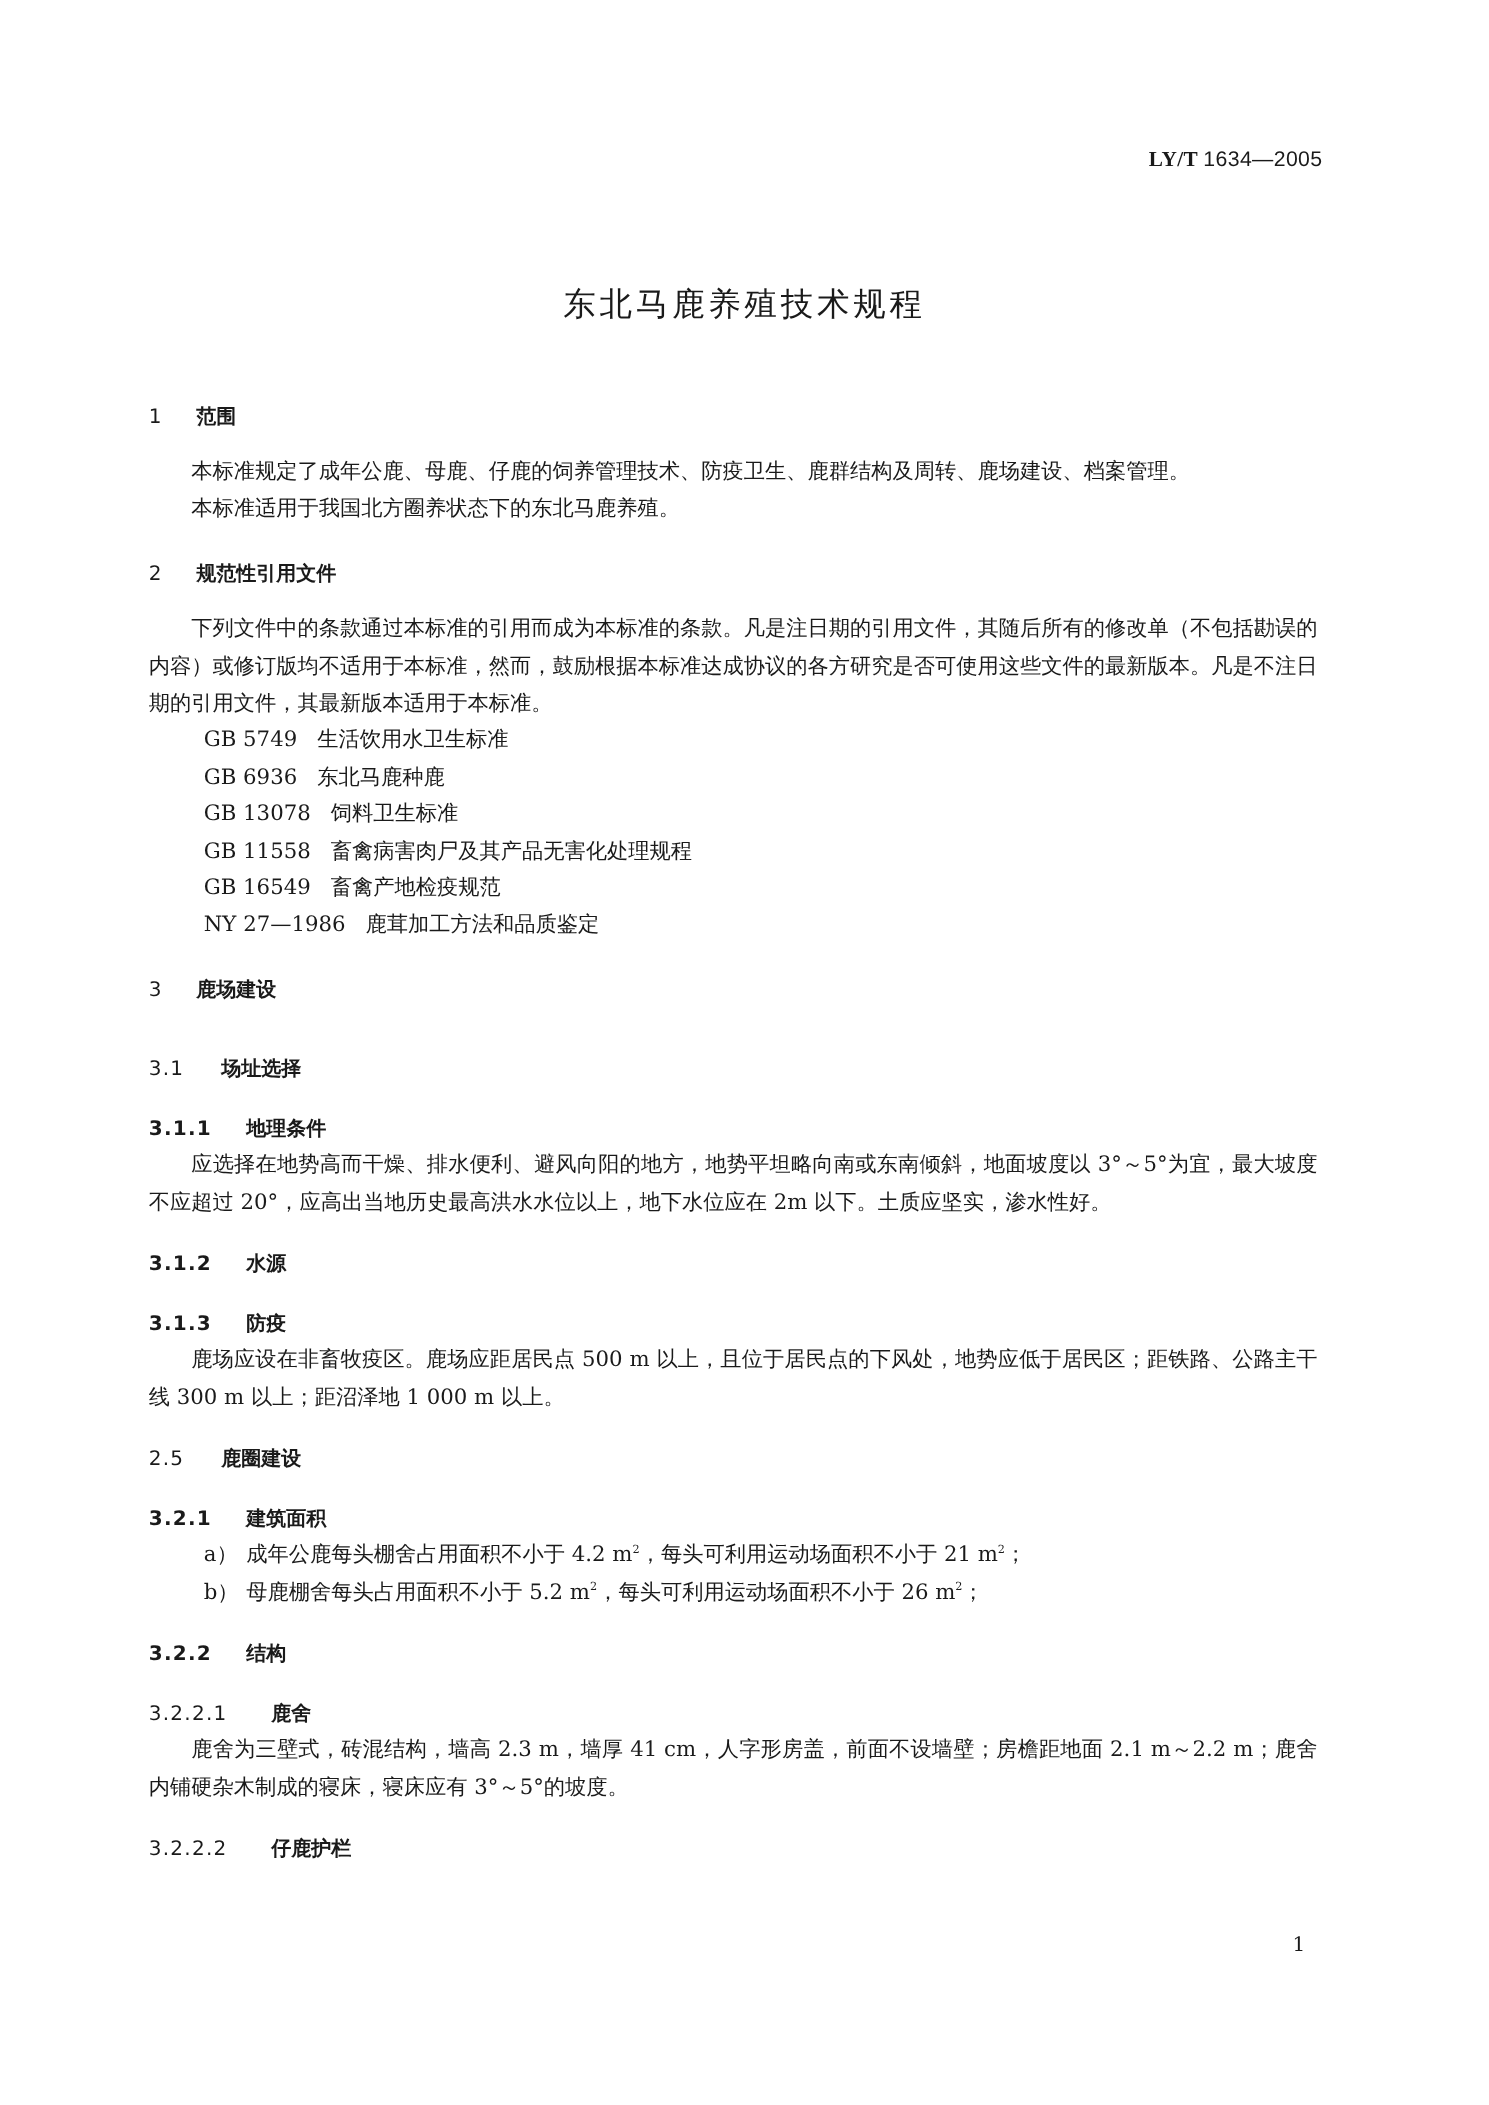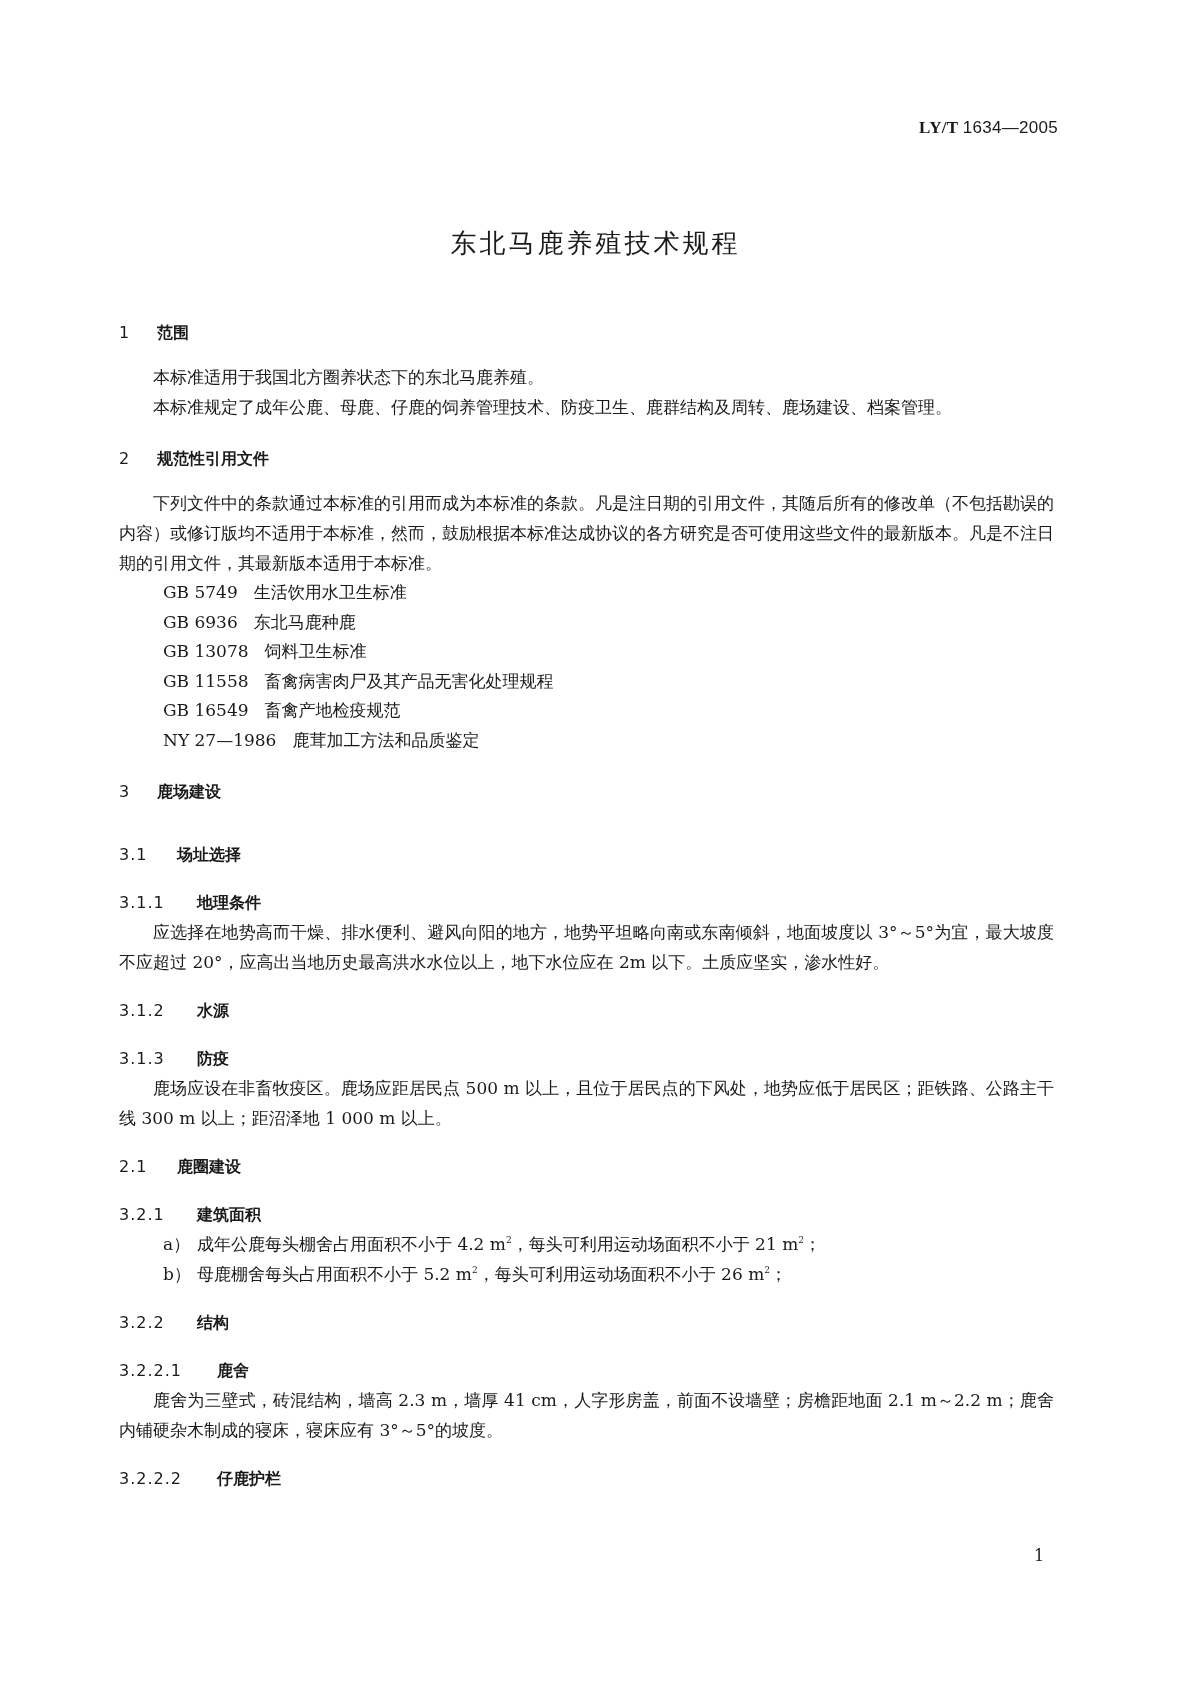--- a/index.html
+++ b/index.html
@@ -27,21 +27,21 @@
     .h1 {
       font-family: "DejaVu Sans", "Liberation Sans", sans-serif;
       font-weight: bold; font-size: 16px; margin: 0; height: 30px;
     }
     .h1 .n { display: inline-block; width: 38px; font-weight: normal; }
     .h2, .h3, .h4 {
       font-family: "DejaVu Sans", "Liberation Sans", sans-serif;
       font-weight: bold; font-size: 16px; height: 28px; line-height: 28px; margin-top: 20px;
     }
     .h2 .n { display: inline-block; width: 58px; font-weight: normal; letter-spacing: 1px; }
-    .h3 .n { display: inline-block; width: 78px; font-weight: normal; letter-spacing: 1px; }
+    .h3 .n { display: inline-block; width: 78px; font-weight: bold; letter-spacing: 1px; }
     .h4 .n { display: inline-block; width: 98px; font-weight: normal; letter-spacing: 1px; }
     p { margin: 0; text-indent: 2em; text-align: justify; }
     .gap-s { height: 14px; }
     .gap-m { height: 22px; }
     .ref-list { padding-left: 44px; }
     .ref-item { height: 29.5px; line-height: 29.5px; }
     .ref-code { display: inline-block; margin-right: 16px; }
     .list-item { padding-left: 44px; height: 30px; }
     .list-item .mark { display: inline-block; width: 34px; }
     sup { font-size: 9px; vertical-align: super; line-height: 0; }
@@ -58,22 +58,22 @@
 </div>
 
 <div class="doc-title">东北马鹿养殖技术规程</div>
 
 <div class="content">
 
   <div class="h1">
     <span class="n">1</span><span>范围</span>
   </div>
   <div class="gap-s"></div>
+  <p>本标准规定了成年公鹿、母鹿、仔鹿的饲养管理技术、防疫卫生、鹿群结构及周转、鹿场建设、档案管理。</p>
   <p>本标准适用于我国北方圈养状态下的东北马鹿养殖。</p>
-  <p>本标准规定了成年公鹿、母鹿、仔鹿的饲养管理技术、防疫卫生、鹿群结构及周转、鹿场建设、档案管理。</p>
   <div class="gap-m"></div>
 
   <div class="h1">
     <span class="n">2</span><span>规范性引用文件</span>
   </div>
   <div class="gap-s"></div>
   <p>下列文件中的条款通过本标准的引用而成为本标准的条款。凡是注日期的引用文件，其随后所有的修改单（不包括勘误的内容）或修订版均不适用于本标准，然而，鼓励根据本标准达成协议的各方研究是否可使用这些文件的最新版本。凡是不注日期的引用文件，其最新版本适用于本标准。</p>
   <div class="ref-list">
     <div class="ref-item"><span class="ref-code">GB 5749</span><span>生活饮用水卫生标准</span></div>
     <div class="ref-item"><span class="ref-code">GB 6936</span><span>东北马鹿种鹿</span></div>
@@ -100,21 +100,21 @@
   <div class="h3">
     <span class="n">3.1.2</span><span>水源</span>
   </div>
 
   <div class="h3">
     <span class="n">3.1.3</span><span>防疫</span>
   </div>
   <p>鹿场应设在非畜牧疫区。鹿场应距居民点 500 m 以上，且位于居民点的下风处，地势应低于居民区；距铁路、公路主干线 300 m 以上；距沼泽地 1 000 m 以上。</p>
 
   <div class="h2">
-    <span class="n">2.1</span><span>鹿圈建设</span>
+    <span class="n">2.5</span><span>鹿圈建设</span>
   </div>
   <div class="h3">
     <span class="n">3.2.1</span><span>建筑面积</span>
   </div>
   <div class="list-item">
     <span class="mark">a）</span><span>成年公鹿每头棚舍占用面积不小于 4.2 m</span><sup>2</sup><span>，每头可利用运动场面积不小于 21 m</span><sup>2</sup><span>；</span>
   </div>
   <div class="list-item">
     <span class="mark">b）</span><span>母鹿棚舍每头占用面积不小于 5.2 m</span><sup>2</sup><span>，每头可利用运动场面积不小于 26 m</span><sup>2</sup><span>；</span>
   </div>

